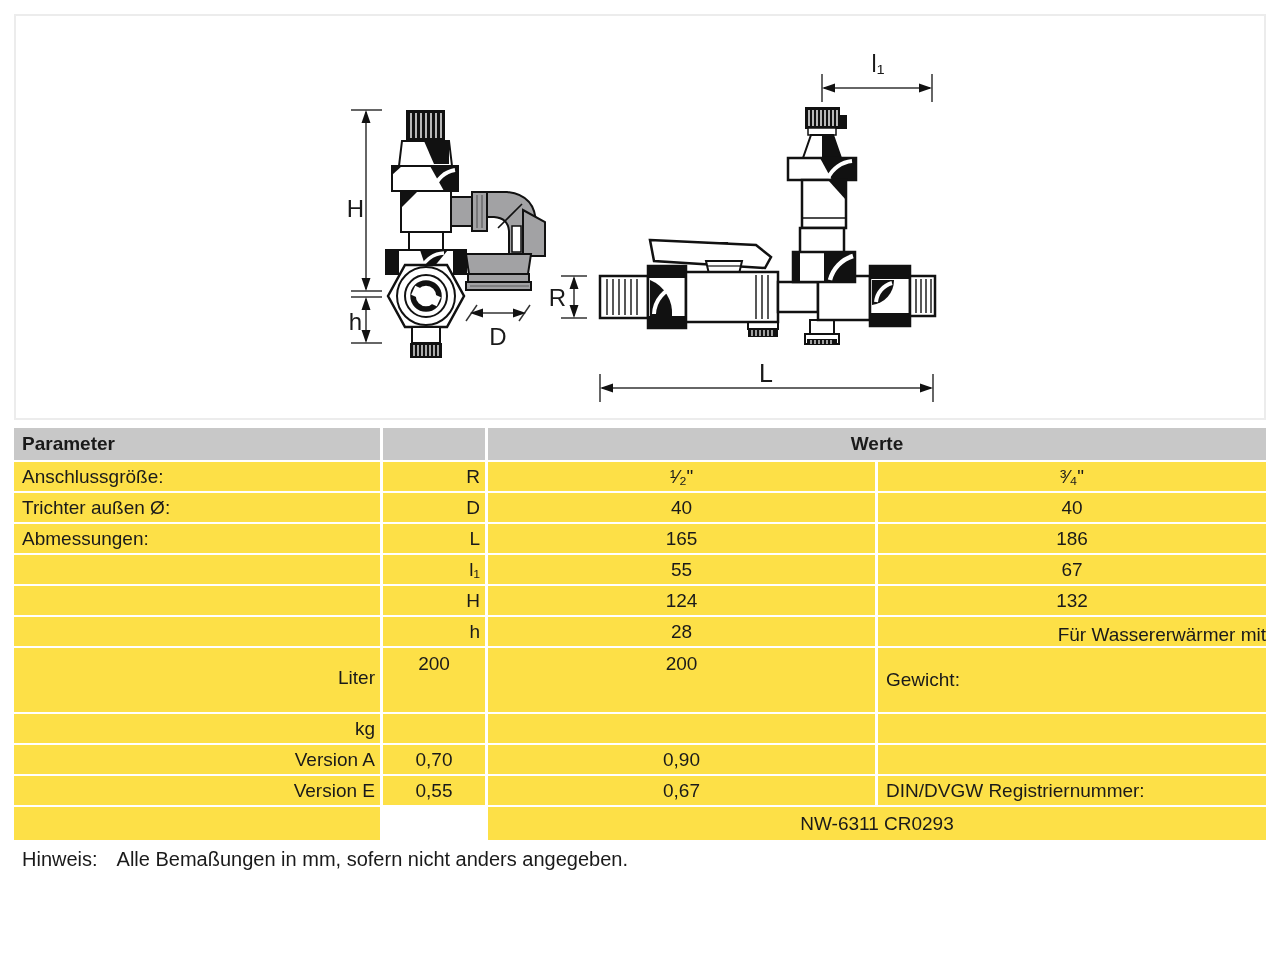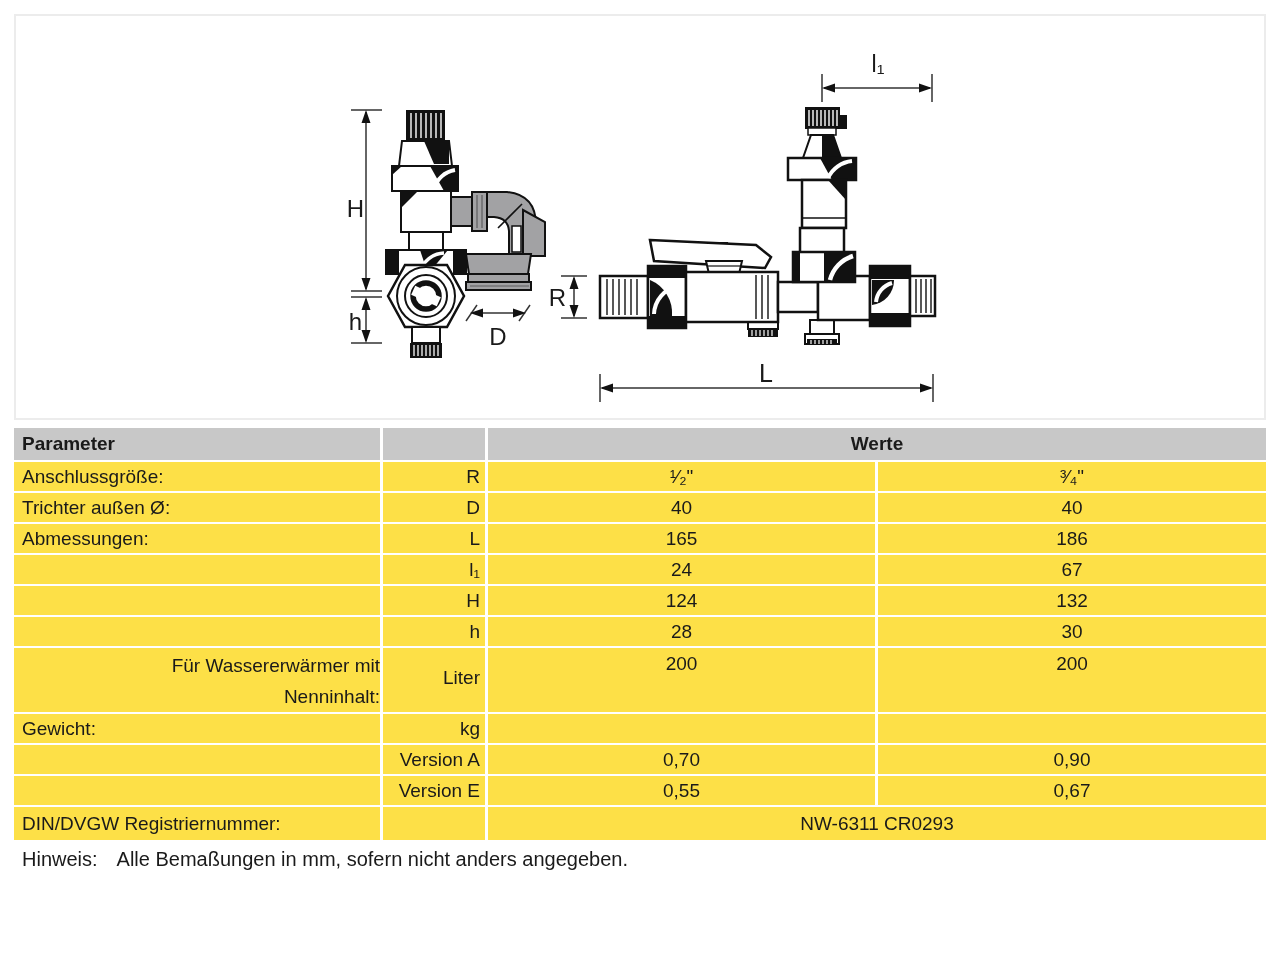--- a/index.html
+++ b/index.html
@@ -256,32 +256,31 @@
   <div class="cell c-val">40</div>
   <div class="cell c-val">40</div>
 
   <div class="cell c-param">Abmessungen:</div>
   <div class="cell c-sub">L</div>
   <div class="cell c-val">165</div>
   <div class="cell c-val">186</div>
 
   <div class="cell c-param"></div>
   <div class="cell c-sub">l₁</div>
-  <div class="cell c-val">24</div>
+  <div class="cell c-val">55</div>
   <div class="cell c-val">67</div>
 
   <div class="cell c-param"></div>
   <div class="cell c-sub">H</div>
   <div class="cell c-val">124</div>
   <div class="cell c-val">132</div>
 
   <div class="cell c-param"></div>
   <div class="cell c-sub">h</div>
   <div class="cell c-val">28</div>
-  <div class="cell c-val">30</div>
 
   <div class="cell c-param two-line vtop">
     <span>Für Wassererwärmer mit</span>
     <span>Nenninhalt:</span>
   </div>
   <div class="cell c-sub vtop" style="padding-top:19px;">Liter</div>
   <div class="cell c-val vtop" style="padding-top:5px;">200</div>
   <div class="cell c-val vtop" style="padding-top:5px;">200</div>
 
   <div class="cell c-param">Gewicht:</div>

